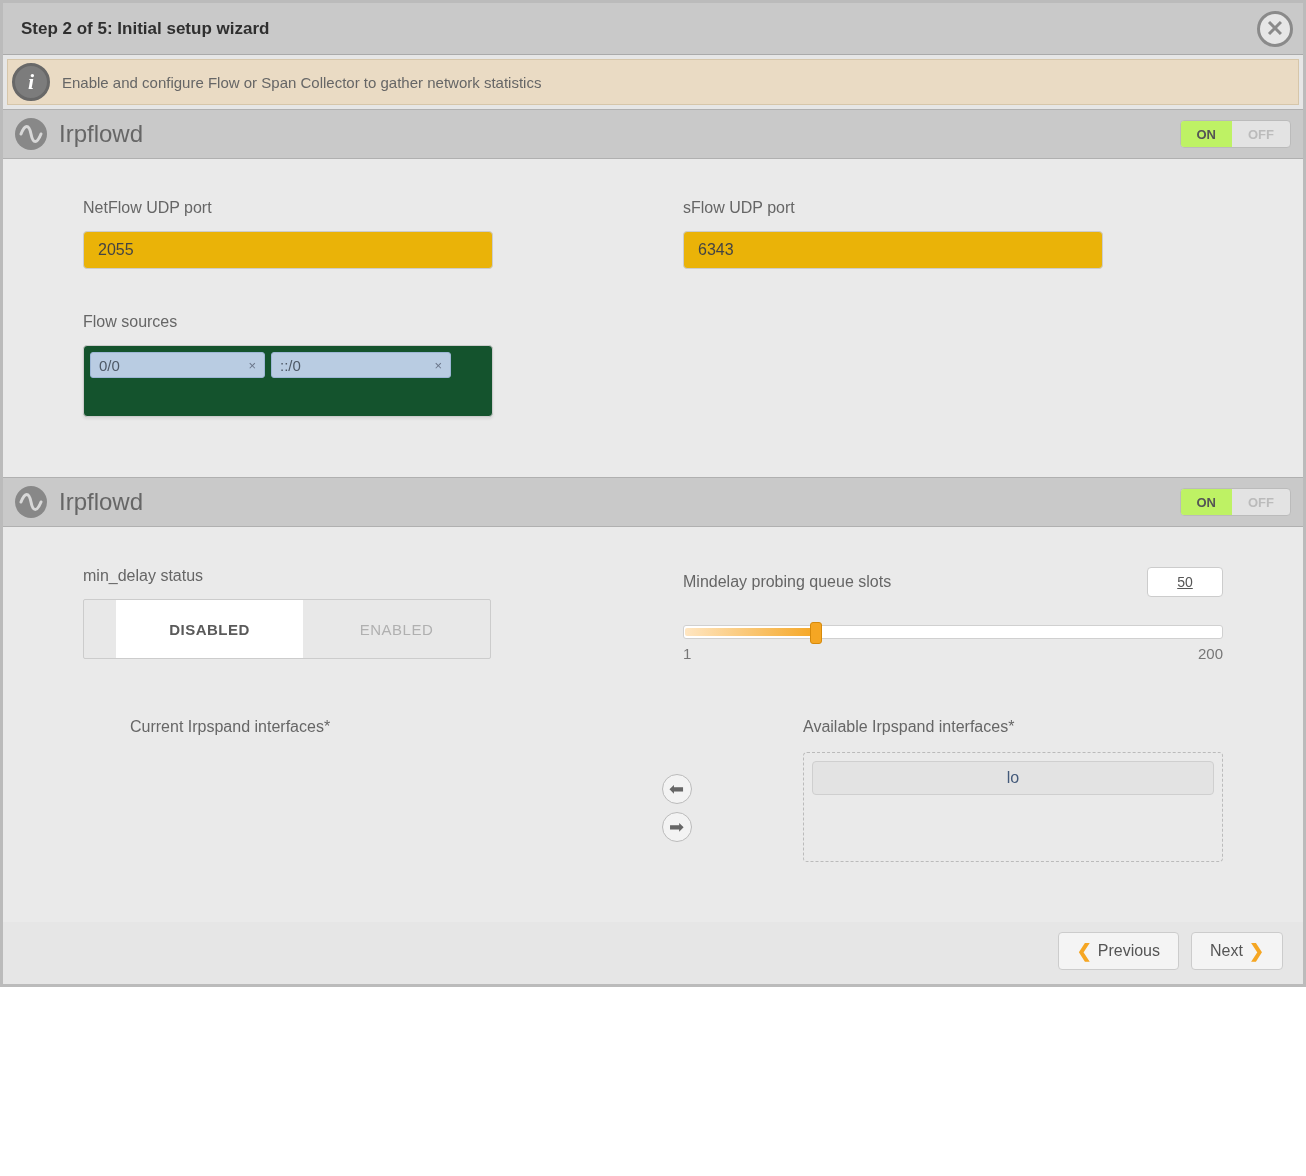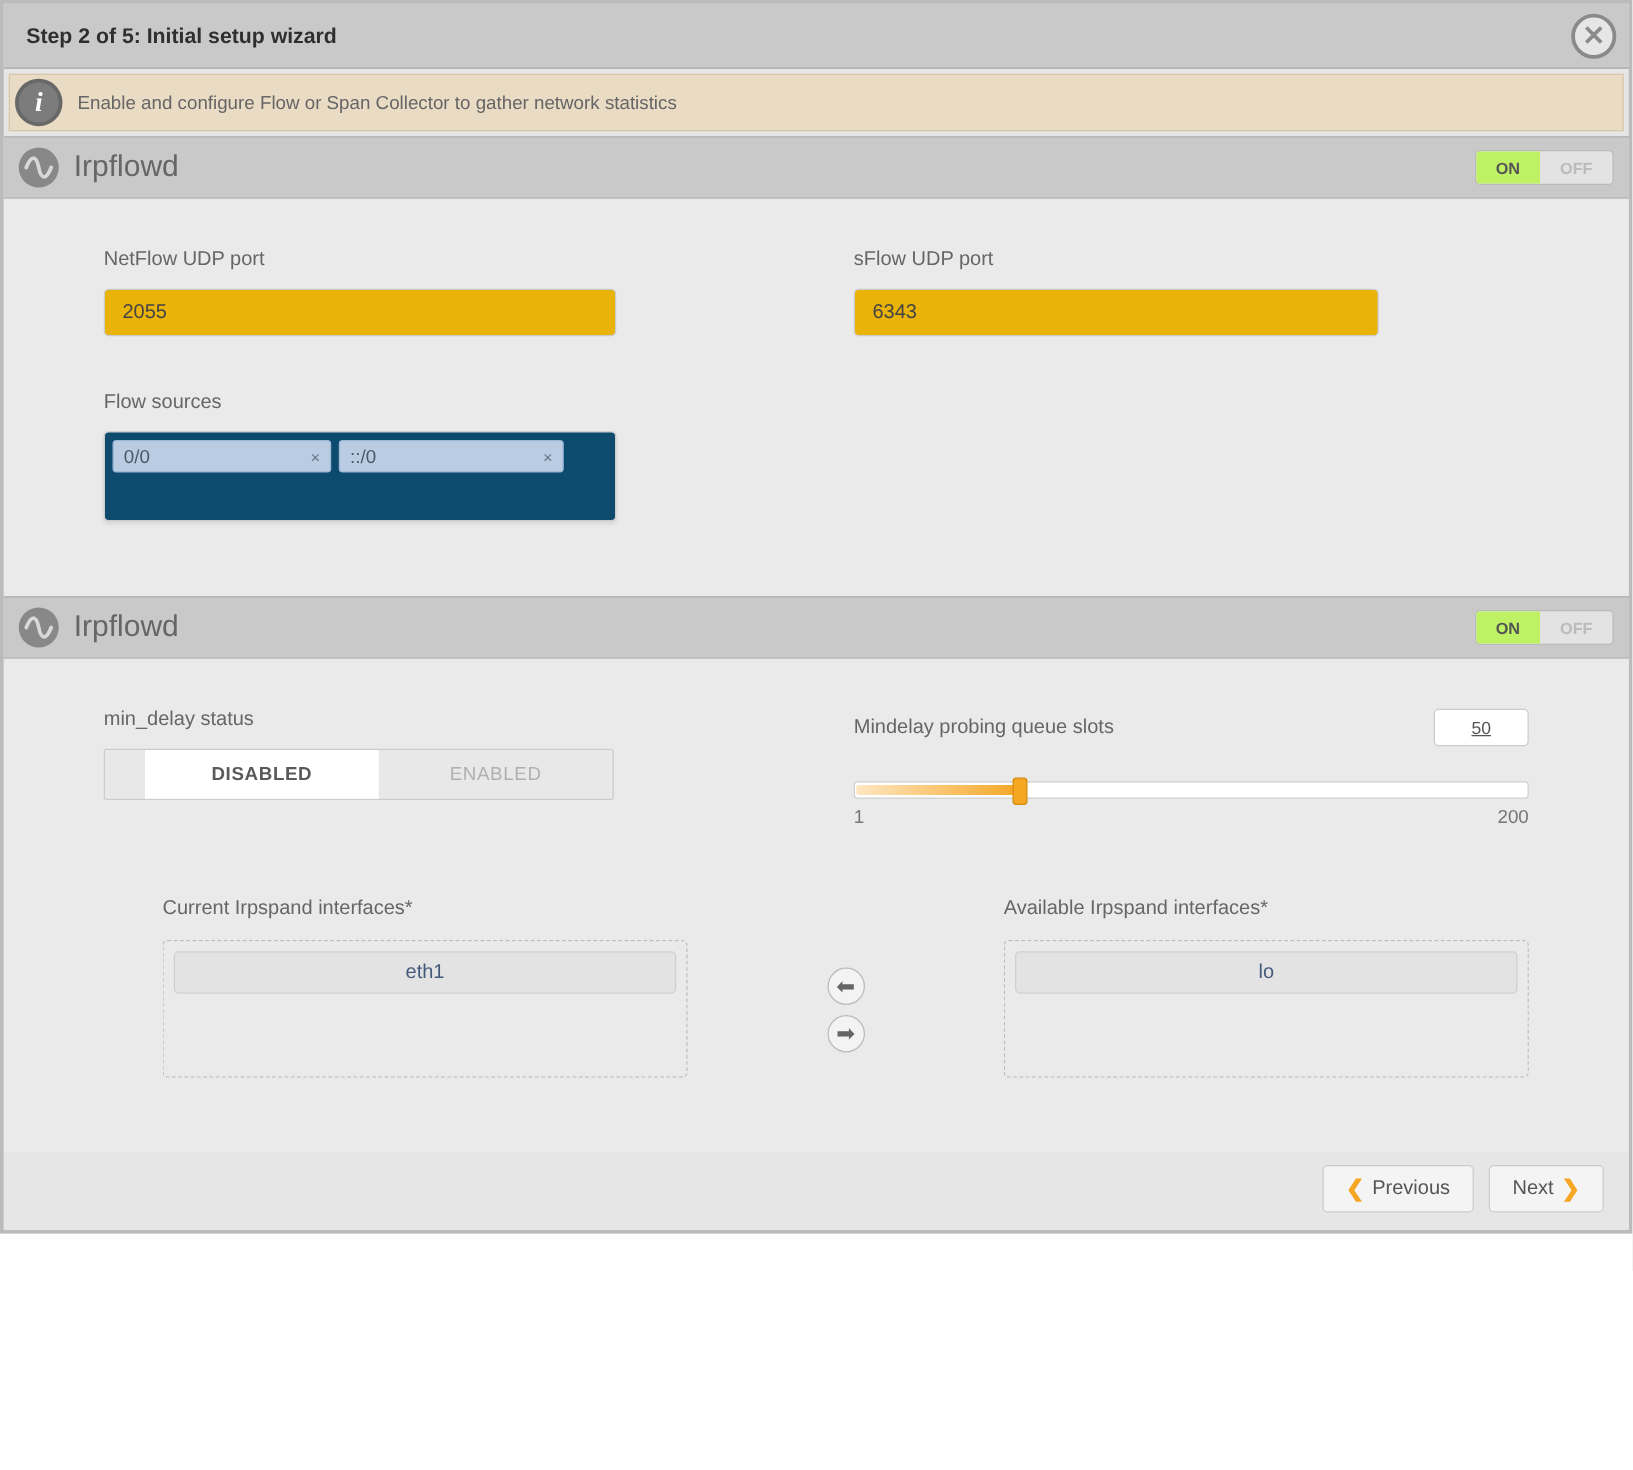--- a/index.html
+++ b/index.html
@@ -153,21 +153,21 @@
     font-size: 16px;
     background: #eab308;
     color: #444;
   }
   .text-input-wide { width: 420px; }
   
   .tags-box {
     width: 410px;
     border: 1px solid #ccc;
     border-radius: 4px;
-    background: #0c4a6e;
+    background: #14532d;
     padding: 6px;
     min-height: 72px;
     box-shadow: 0 2px 3px rgba(0,0,0,0.08);
     display: flex;
     gap: 6px;
     flex-wrap: wrap;
     align-content: flex-start;
   }
   .tag {
     background: #b9cce2;
@@ -180,21 +180,21 @@
     font-size: 15px;
     color: #4e5966;
   }
   .tag.t1 { width: 175px; justify-content: space-between; }
   .tag.t2 { width: 180px; justify-content: space-between; }
   .tag-x { font-size: 13px; color: #6a7589; cursor: pointer; margin-left: 8px; }
   
   .segmented {
     display: flex;
     width: 408px;
-    height: 41px;
+    height: 60px;
     border: 1px solid #ccc;
     background: #e8e8e8;
     border-radius: 2px;
     padding-left: 32px;
   }
   .seg-btn {
     flex: 1;
     display: flex;
     align-items: center;
     justify-content: center;
@@ -436,23 +436,20 @@
           <span>200</span>
         </div>
       </div>
     </div>
 
     <div style="height:56px;"></div>
 
     <div class="iface-row">
       <div class="iface-col">
         <span class="iface-label">Current Irpspand interfaces*</span>
-        <div class="iface-list">
-          <div class="iface-item">eth1</div>
-        </div>
       </div>
       <div class="arrow-col">
         <div class="arrow-btn">
           <span>⬅</span>
         </div>
         <div class="arrow-btn">
           <span>➡</span>
         </div>
       </div>
       <div class="iface-col">

